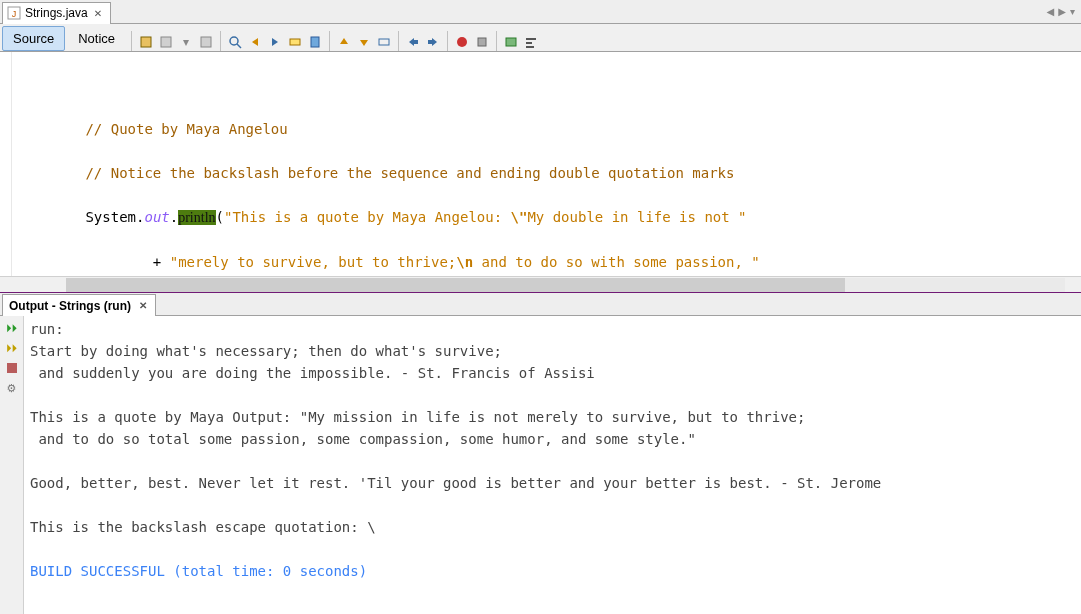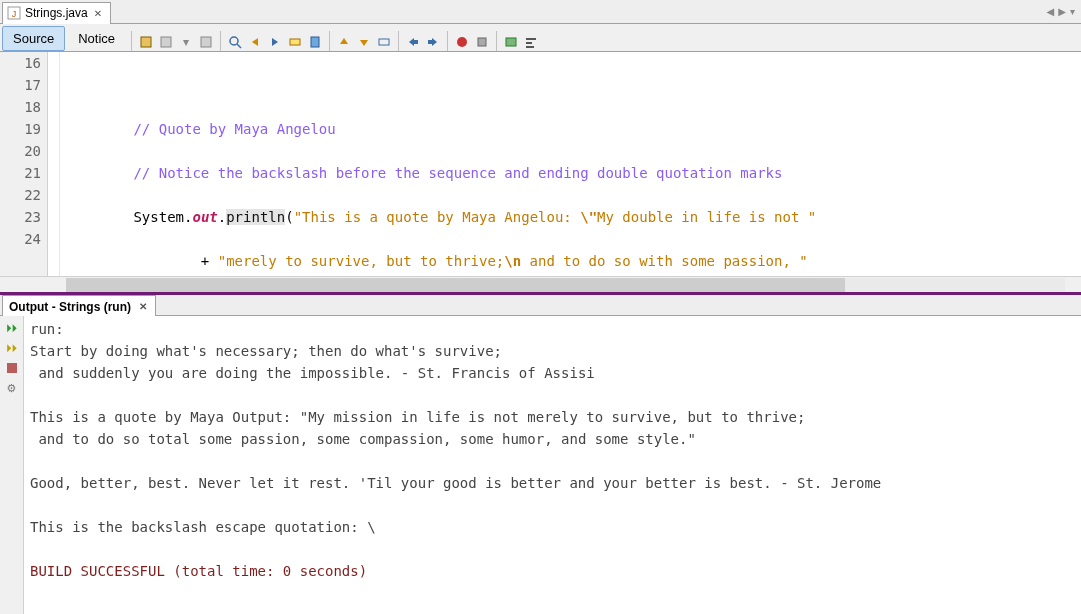--- a/index.html
+++ b/index.html
@@ -124,23 +124,23 @@
   flex-shrink: 0;
 }
 .code {
   font-family: "Consolas", "Menlo", monospace;
   font-size: 14px;
   line-height: 22px;
   white-space: pre;
   padding-left: 6px;
   min-width: 2000px;
 }
-.c-comment { color: #8b5cf6; }
-.c-field { color: #be185d; font-style: italic; font-weight: bold; }
-.c-method-hl { background: #e5e5e5; color: #111; }
+.c-comment { color: #a16207; }
+.c-field { color: #8b5cf6; font-style: italic; }
+.c-method-hl { background: #4d7c0f; color: #111; font-family: Liberation Serif, serif; }
 .c-string { color: #c37b00; }
 .c-escape { color: #c37b00; font-weight: bold; }
 
 .h-scrollbar {
   height: 16px;
   background: #f0f0f0;
   border-top: 1px solid #d0d0d0;
   display: flex;
   align-items: center;
 }
@@ -156,21 +156,21 @@
   position: absolute;
   left: 0;
   width: 78%;
   height: 100%;
   background: #cdcdcd;
 }
 
 
 .output-tabs {
   background: #eeeeee;
-  border-top: 3px solid #701a75;
+  border-top: 1px solid #701a75;
   border-bottom: 1px solid #a0a0a0;
   display: flex;
   align-items: center;
   height: 24px;
   padding-left: 2px;
 }
 .output-tab {
   display: flex;
   align-items: center;
   gap: 6px;
@@ -201,21 +201,21 @@
 .sb-ic { width: 16px; height: 16px; font-size: 11px; display: flex; align-items: center; justify-content: center; }
 .output-text {
   font-family: "Consolas", "Menlo", monospace;
   font-size: 14px;
   line-height: 22px;
   padding: 2px 6px;
   white-space: pre-wrap;
   color: #444;
   flex: 1;
 }
-.out-success { color: #7f1d1d; }
+.out-success { color: #3b82f6; }
 </style>
 </head>
 <body>
 
 <div class="file-tabs">
   <div class="file-tab">
     <span class="file-icon">
       <svg width="14" height="14" viewBox="0 0 14 14">
           <rect x="1" y="1" width="12" height="12" fill="#fff" stroke="#9a9a9a"></rect>
           <text x="7" y="11" font-size="9" text-anchor="middle" fill="#c05800" font-family="sans-serif">J</text>
@@ -327,31 +327,20 @@
   <span class="toolbar-icon">
       <svg width="14" height="14">
         <line x1="2" y1="4" x2="12" y2="4" stroke="#555" stroke-width="2"></line>
         <line x1="2" y1="8" x2="8" y2="8" stroke="#555" stroke-width="2"></line>
         <line x1="2" y1="12" x2="10" y2="12" stroke="#555" stroke-width="2"></line>
       </svg>
     </span>
 </div>
 
 <div class="editor-area">
-  <div class="gutter">
-    <div>16</div>
-    <div>17</div>
-    <div>18</div>
-    <div>19</div>
-    <div>20</div>
-    <div>21</div>
-    <div>22</div>
-    <div>23</div>
-    <div>24</div>
-  </div>
   <div class="gutter2"></div>
   <div class="code">
 <div> </div>
 <div>        <span class="c-comment">// Quote by Maya Angelou</span></div>
 <div>        <span class="c-comment">// Notice the backslash before the sequence and ending double quotation marks</span></div>
 <div>        <span>System.</span><span class="c-field">out</span><span>.</span><span class="c-method-hl">println</span><span>(</span><span class="c-string">"This is a quote by Maya Angelou: </span><span class="c-escape">\"</span><span class="c-string">My double in life is not "</span></div>
 <div>                <span>+ </span><span class="c-string">"merely to survive, but to thrive;</span><span class="c-escape">\n</span><span class="c-string"> and to do so with some passion, "</span></div>
 
 
 

